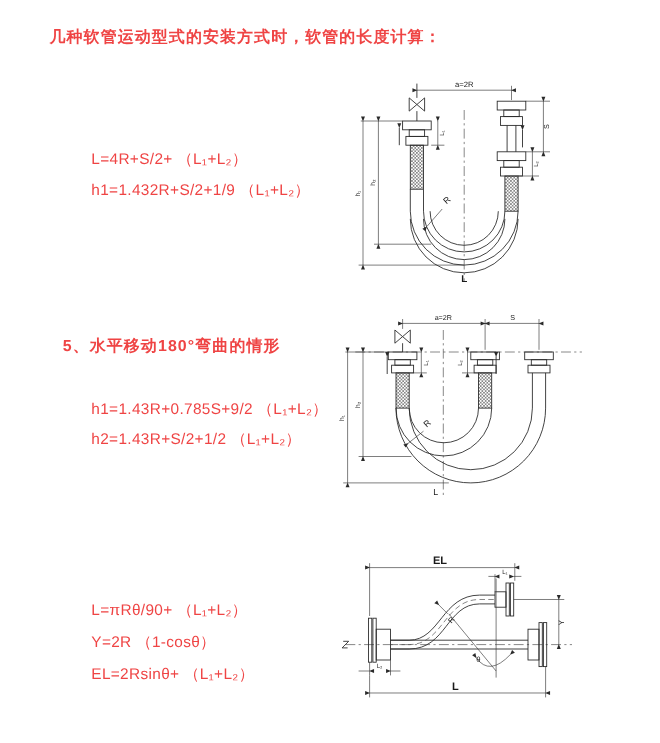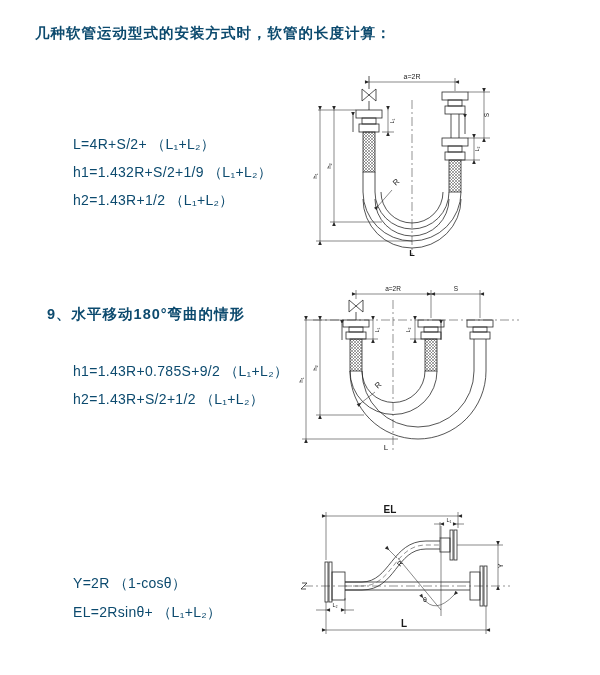--- a/index.html
+++ b/index.html
@@ -1,42 +1,42 @@
 <!DOCTYPE html>
 <html><head>
 <meta charset="utf-8">
 <style>
   html,body{margin:0;padding:0;background:#fff;}
   .page{position:relative;width:519px;height:675px;background:#ffffff;overflow:hidden;
-        font-family:"Liberation Sans","DejaVu Sans",sans-serif;color:#0c4a6e;}
+        font-family:"Liberation Sans","DejaVu Sans",sans-serif;color:#ef4444;margin-left:10px;}
   .title{position:absolute;left:35px;top:24px;font-size:14.5px;font-weight:bold;letter-spacing:1px;}
   .heading{position:absolute;left:47px;font-size:14.5px;font-weight:bold;letter-spacing:1px;}
   .formula{position:absolute;left:73px;font-size:14px;letter-spacing:.3px;}
   .diag{position:absolute;}
   svg text{font-family:"Liberation Sans","DejaVu Sans",sans-serif;fill:#1a1a1a;}
   svg .ln{stroke:#2a2a2a;stroke-width:.8;fill:none;}
   svg .thin{stroke:#3a3a3a;stroke-width:.6;fill:none;}
   svg .cl{stroke:#4a4a4a;stroke-width:.6;fill:none;stroke-dasharray:9 3 2 3;}
   svg .dsh{stroke:#4a4a4a;stroke-width:.6;fill:none;stroke-dasharray:5 3;}
 </style>
 </head>
 <body>
 
 <div class="page">
 
   <div class="title">几种软管运动型式的安装方式时，软管的长度计算：</div>
 
   <div class="formula" style="top:136px">L=4R+S/2+ （L₁+L₂）</div>
   <div class="formula" style="top:164px">h1=1.432R+S/2+1/9 （L₁+L₂）</div>
-  <div class="formula" style="top:192px">h2=1.43R+1/2 （L₁+L₂）</div>
-
-  <div class="heading" style="top:305px">9、水平移动180°弯曲的情形</div>
+
+  <div class="heading" style="top:305px">5、水平移动180°弯曲的情形</div>
   <div class="formula" style="top:363px">h1=1.43R+0.785S+9/2 （L₁+L₂）</div>
   <div class="formula" style="top:391px">h2=1.43R+S/2+1/2 （L₁+L₂）</div>
 
+  <div class="formula" style="top:546px">L=πRθ/90+ （L₁+L₂）</div>
   <div class="formula" style="top:575px">Y=2R （1-cosθ）</div>
   <div class="formula" style="top:604px">EL=2Rsinθ+ （L₁+L₂）</div>
 
   <svg class="diag" style="left:312px;top:70px" width="288" height="190" viewBox="0 0 288 190">
     <defs>
       <marker id="a1" viewBox="0 0 10 10" refX="1" refY="5" markerWidth="8" markerHeight="4.5" orient="auto-start-reverse" markerUnits="userSpaceOnUse">
         <path d="M0,5 L10,1 L10,9 Z" fill="#2a2a2a"></path>
       </marker>
       <pattern id="h1p" width="3" height="3" patternUnits="userSpaceOnUse">
         <path d="M0,0 L3,3 M3,0 L0,3" stroke="#4a4a4a" stroke-width="0.5"></path>

